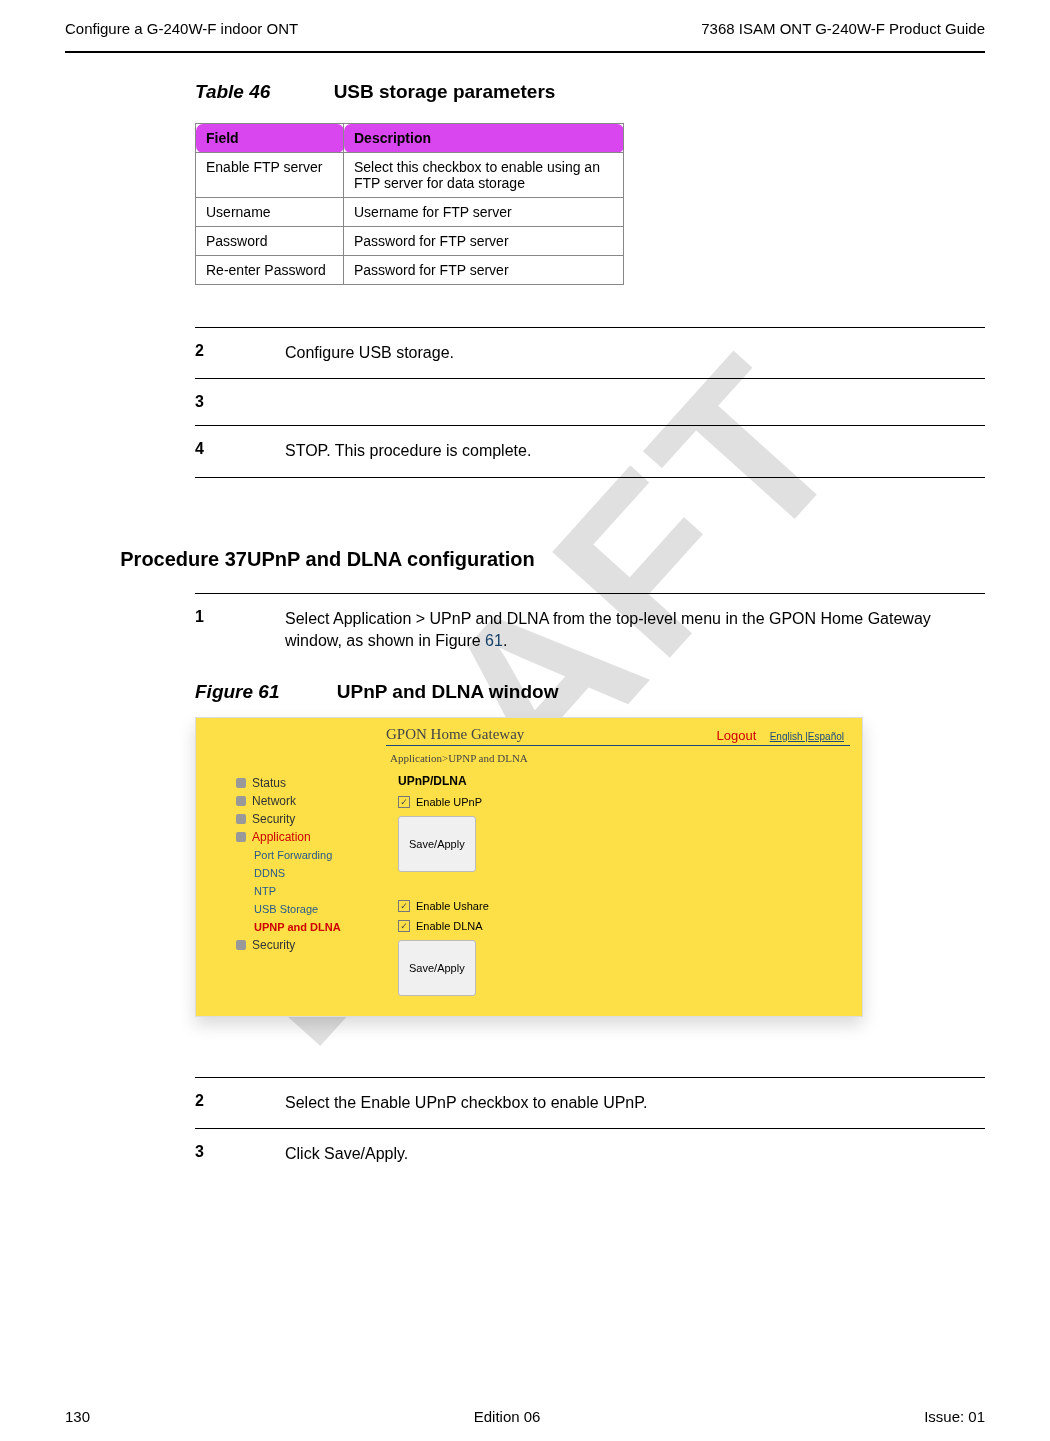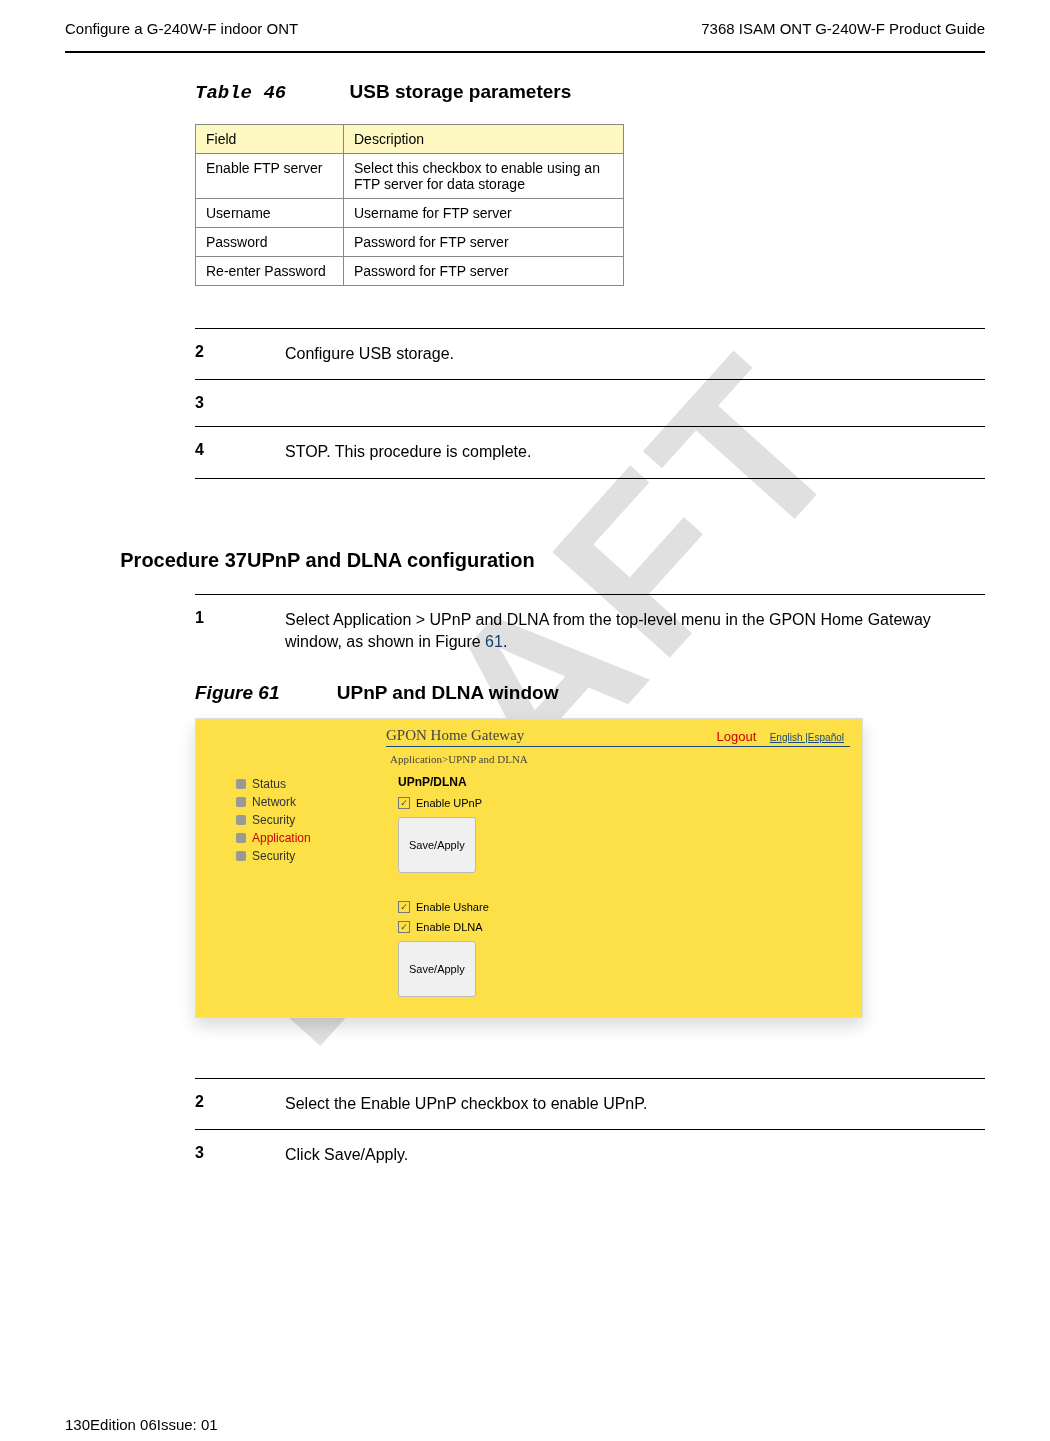--- a/index.html
+++ b/index.html
@@ -39,36 +39,37 @@
     }
     .content {
       padding-left: 130px;
     }
     .table-caption {
       font-style: italic;
       font-weight: bold;
       font-size: 19px;
       margin-bottom: 20px;
     }
-    .table-caption .num { font-style: italic; font-weight: bold; font-family: Liberation Mono, monospace; }
+    .table-caption .num { font-style: italic; font-weight: bold; }
     .table-caption .title { font-style: normal; font-weight: bold; margin-left: 58px; }
     table.params {
       border-collapse: collapse;
       font-size: 14px;
       margin-bottom: 42px;
     }
     table.params th, table.params td {
       border: 1px solid #888;
       padding: 6px 10px;
       text-align: left;
       vertical-align: top;
     }
     table.params th {
-      background: #fef9c3;
-      font-weight: normal;
+      background: #d946ef;
+      font-weight: bold;
+      border-radius: 7px;
     }
     table.params td:first-child { width: 148px; }
     table.params td:last-child { width: 280px; }
     .step-rule {
       border: none;
       border-top: 1px solid #000;
       margin: 0;
     }
     .step {
       display: flex;
@@ -185,24 +186,25 @@
       display: inline-block;
       padding: 21px 10px;
       font-size: 11px;
       background: #f0f0f0;
       border: 1px solid #bbb;
       border-radius: 3px;
       cursor: pointer;
     }
     .footer-row {
       position: absolute;
-      bottom: 8px;
+      bottom: 16px;
       left: 65px;
       right: 65px;
       display: flex;
+      justify-content: space-between;
       font-size: 15px;
     }
     a.figlink { color: #1a4a7a; text-decoration: none; }
   </style>
 </head>
 <body>
 
 <div class="watermark">DRAFT</div>
 
 <div class="header-row">
@@ -288,20 +290,27 @@
       </span>
     </div>
     <hr class="ss-toprule">
     <div class="ss-bread">Application&gt;UPNP and DLNA</div>
     <div class="ss-body">
       <div class="ss-sidebar">
         <div class="menu-top">Status</div>
         <div class="menu-top">Network</div>
         <div class="menu-top">Security</div>
         <div class="menu-top active">Application</div>
+        <div class="submenu">
+          <div>Port Forwarding</div>
+          <div>DDNS</div>
+          <div>NTP</div>
+          <div>USB Storage</div>
+          <div class="active">UPNP and DLNA</div>
+        </div>
         <div class="menu-top">Security</div>
       </div>
       <div class="ss-main">
         <div class="sect-title">UPnP/DLNA</div>
         <div class="ss-checkbox">
           <span class="box">✓</span>
           <span>Enable UPnP</span>
         </div>
         <span class="ss-btn">Save/Apply</span>
         <div style="height:28px"></div>

